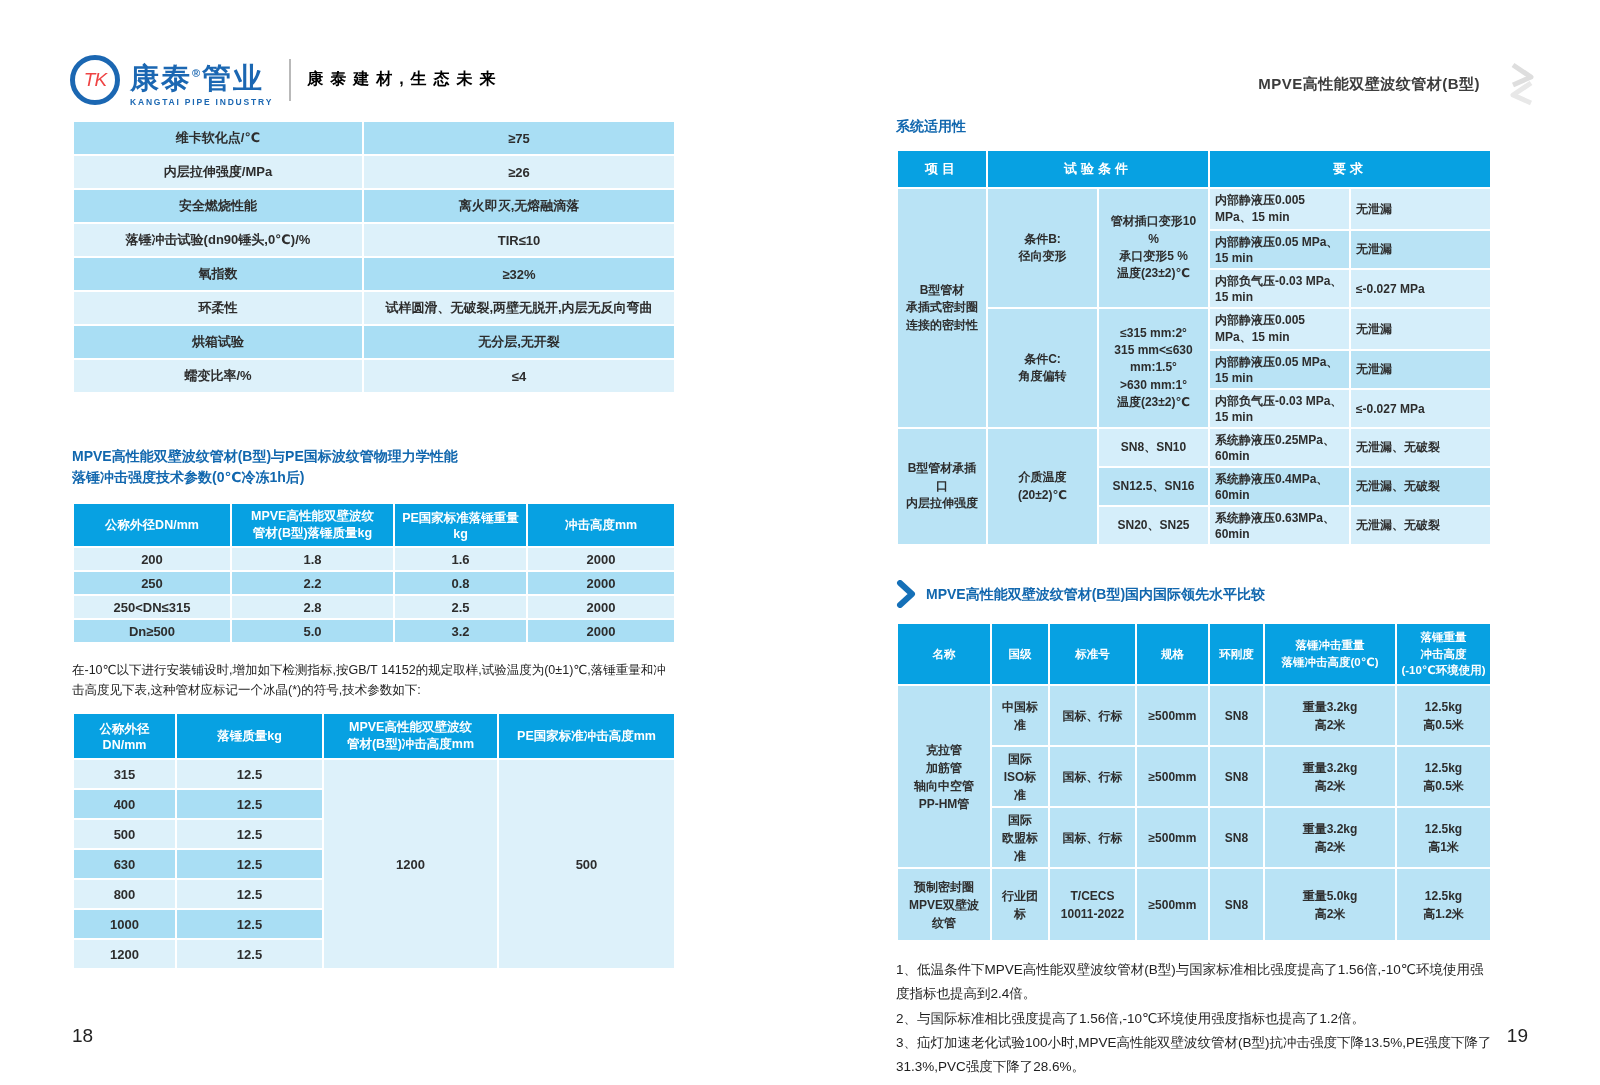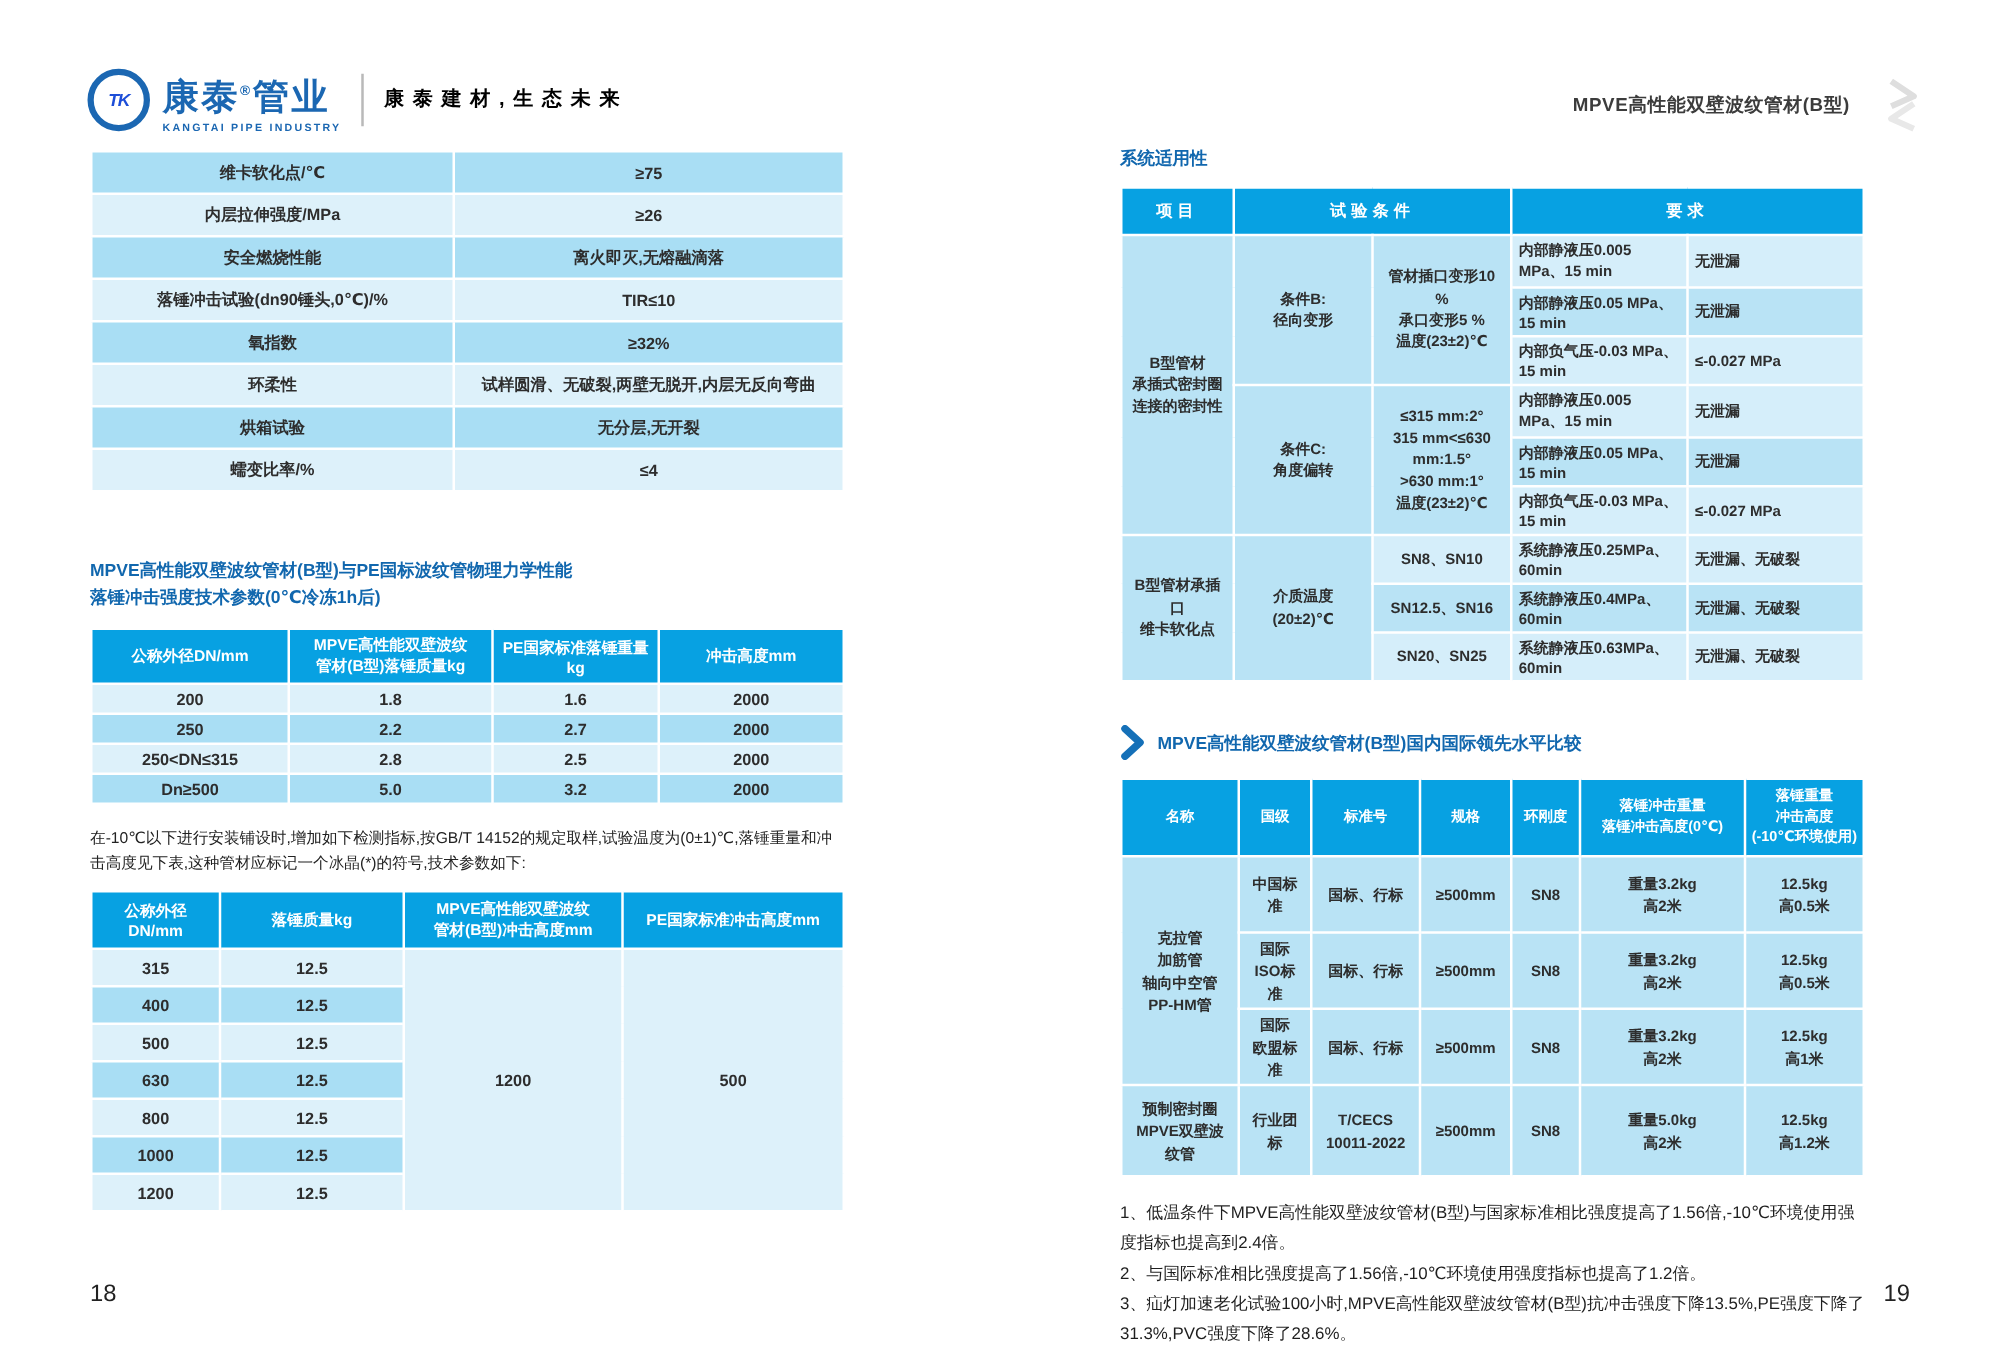--- a/index.html
+++ b/index.html
@@ -3,22 +3,22 @@
 <meta charset="utf-8">
 <style>
   * { margin:0; padding:0; box-sizing:border-box; }
   html,body { background:#fff; }
   body { font-family:"Liberation Sans","DejaVu Sans",sans-serif; color:#2d2d2d; }
   .page { position:relative; width:1600px; height:1085px; background:#ffffff; overflow:hidden; }
 
   
   .hdr-left { position:absolute; left:70px; top:52px; display:flex; align-items:center; }
   .logo-mark { width:50px; height:50px; border:5px solid #1b67b2; border-radius:50%;
-    display:flex; align-items:center; justify-content:center; color:#1d4ed8;
-    font-style:italic; font-weight:700; font-size:14px; letter-spacing:-1px; }
+    display:flex; align-items:center; justify-content:center; color:#ef4444;
+    font-style:italic; font-weight:400; font-size:19px; letter-spacing:-1px; }
   .logo-text { margin-left:10px;margin-top:12px; }
   .logo-cn { color:#1b67b2; font-weight:900; font-size:29px; line-height:1; letter-spacing:2px; }
   .logo-cn sup { font-size:11px; font-weight:700; }
   .logo-en { color:#1b67b2; font-size:8.5px; font-weight:700; letter-spacing:1.8px; margin-top:4px; }
   .hdr-divider { width:2px; height:42px; background:#b9b9b9; margin:0 16px; }
   .slogan { font-size:16px; font-weight:700; color:#000000; letter-spacing:7px; }
   .hdr-right { position:absolute; right:62px; top:62px; display:flex; align-items:center; gap:24px; }
   .hdr-right-title { font-size:15px; font-weight:700; color:#3c3c3c; letter-spacing:.5px; }
 
   
@@ -142,21 +142,21 @@
       </tr>
       <tr>
             <td class="bg-l">200</td>
             <td class="bg-l">1.8</td>
             <td class="bg-l">1.6</td>
             <td class="bg-l">2000</td>
           </tr>
       <tr>
             <td class="bg-m">250</td>
             <td class="bg-m">2.2</td>
-            <td class="bg-m">2.7</td>
+            <td class="bg-m">0.8</td>
             <td class="bg-m">2000</td>
           </tr>
       <tr>
             <td class="bg-l">250&lt;DN≤315</td>
             <td class="bg-l">2.8</td>
             <td class="bg-l">2.5</td>
             <td class="bg-l">2000</td>
           </tr>
       <tr>
             <td class="bg-m">Dn≥500</td>
@@ -256,21 +256,21 @@
       <tr>
             <td class="bg-s ta-l">内部静液压0.05 MPa、15 min</td>
             <td class="bg-s ta-l">无泄漏</td>
           </tr>
       <tr>
             <td class="bg-sl ta-l">内部负气压-0.03 MPa、15 min</td>
             <td class="bg-sl ta-l">≤-0.027 MPa</td>
           </tr>
       <tr>
         <td class="bg-s ml" rowspan="3">B型管材承插口
-维卡软化点</td>
+内层拉伸强度</td>
         <td class="bg-s ml" rowspan="3">介质温度
 (20±2)℃</td>
         <td class="bg-sl">SN8、SN10</td>
         <td class="bg-sl ta-l">系统静液压0.25MPa、60min</td>
         <td class="bg-sl ta-l">无泄漏、无破裂</td>
       </tr>
       <tr>
             <td class="bg-s">SN12.5、SN16</td>
             <td class="bg-s ta-l">系统静液压0.4MPa、60min</td>
             <td class="bg-s ta-l">无泄漏、无破裂</td>

